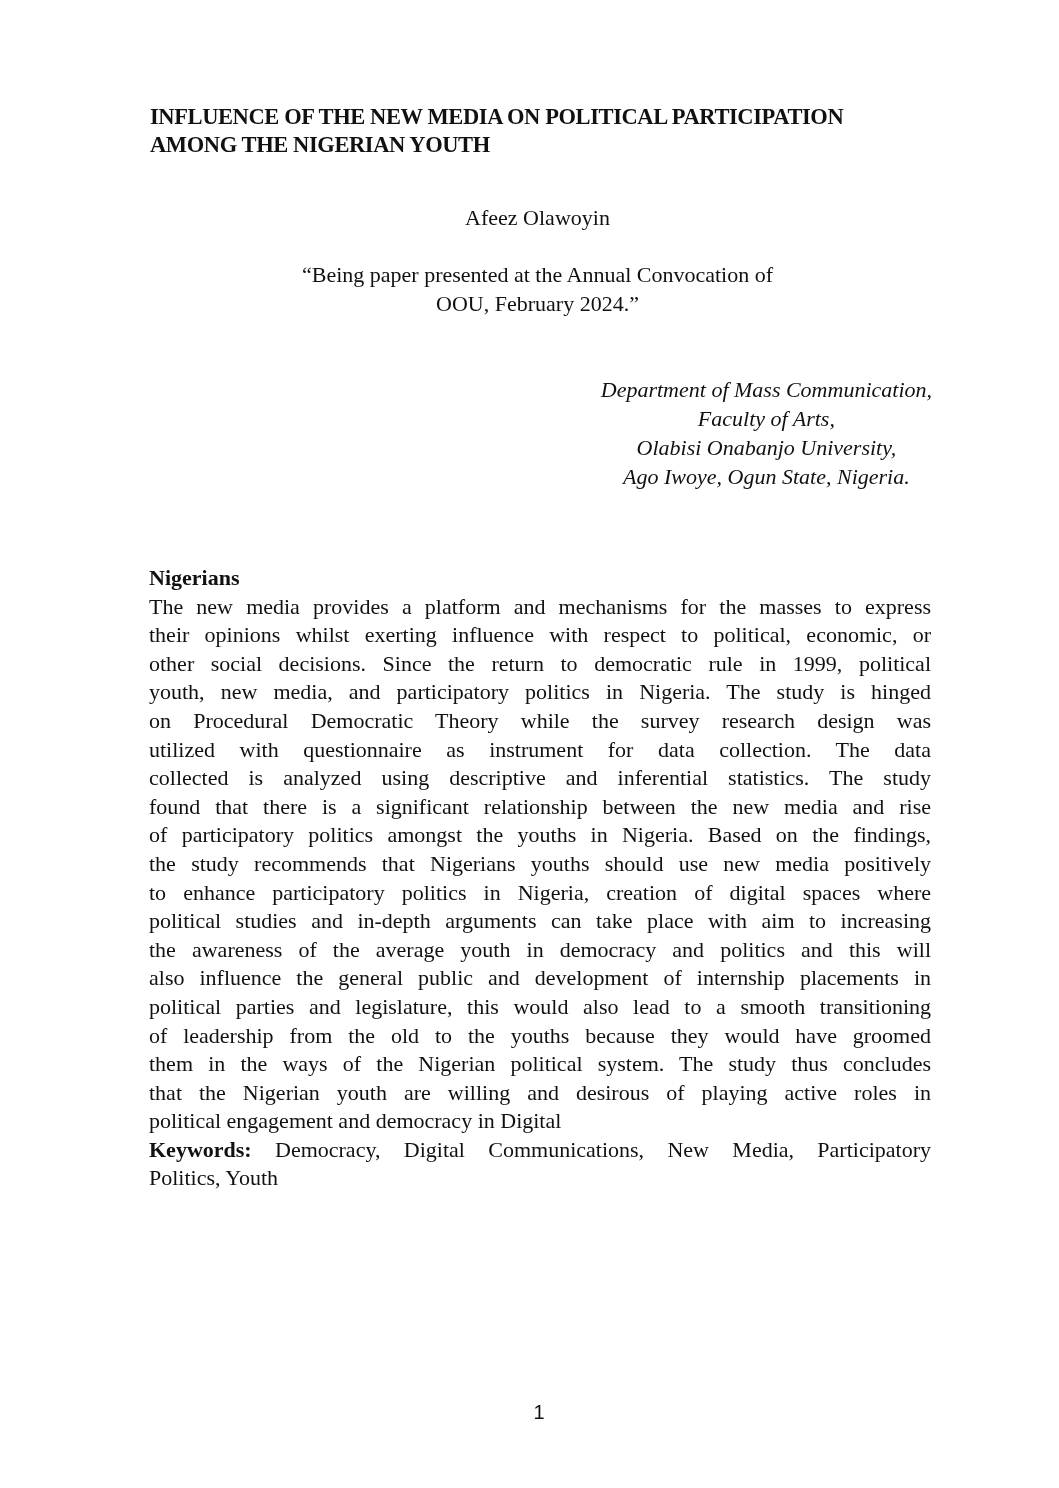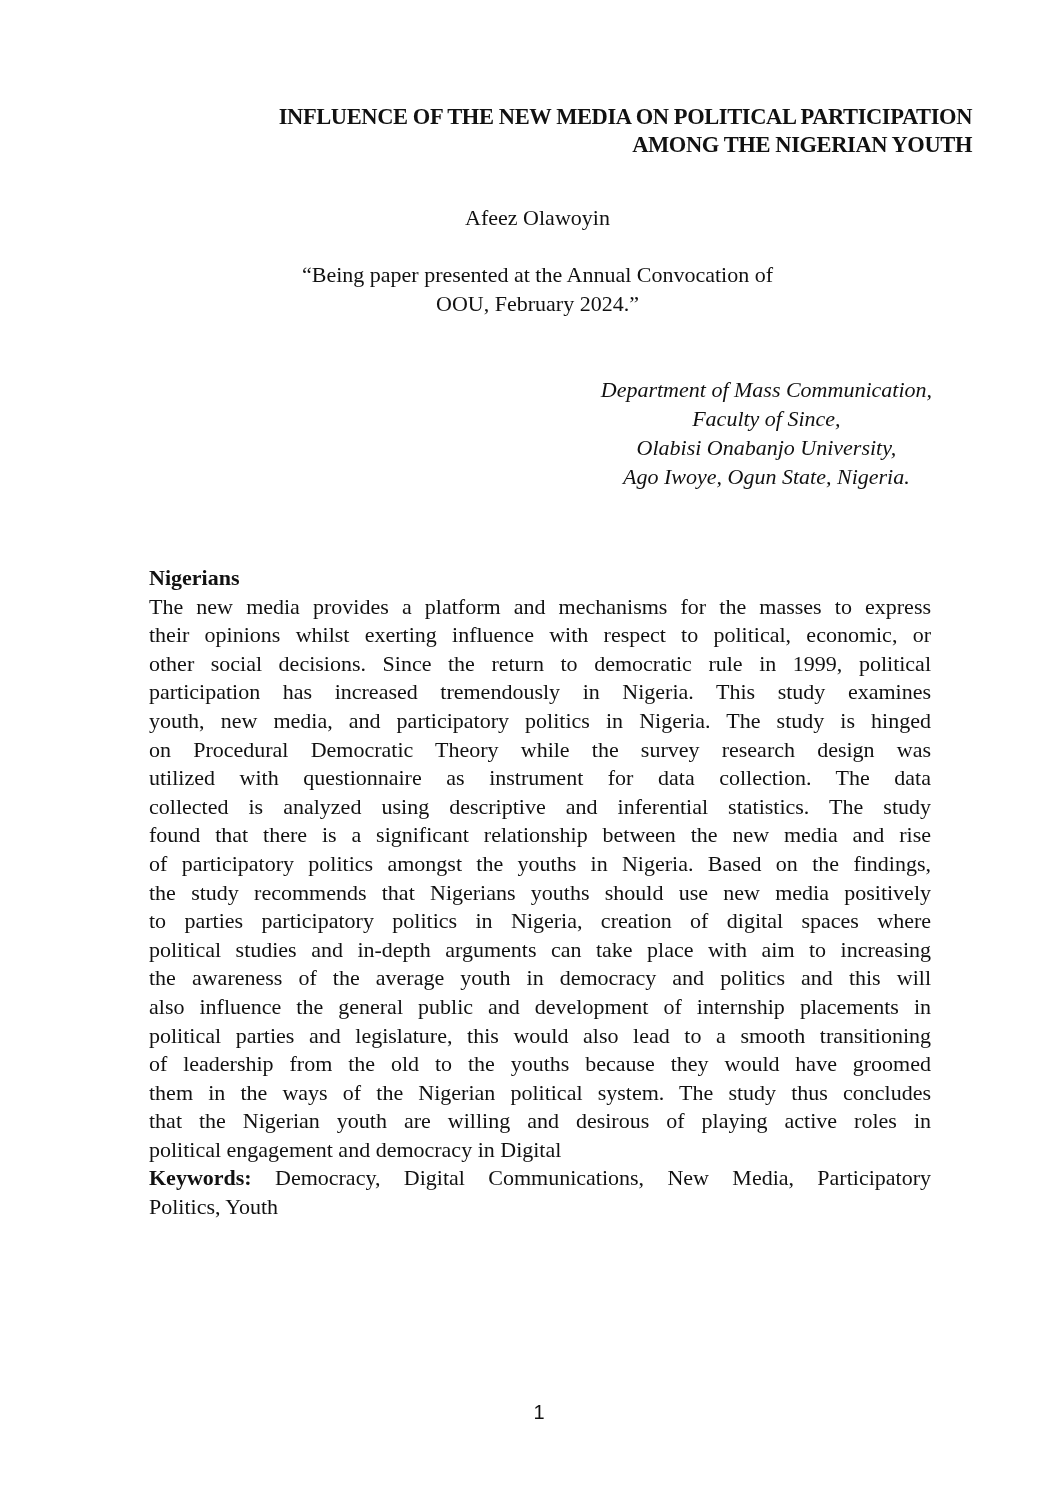--- a/index.html
+++ b/index.html
@@ -1,17 +1,17 @@
 <!DOCTYPE html>
 <html><head>
   <meta charset="utf-8">
   <style>
     html, body { margin: 0; padding: 0; background: #ffffff; }
     body { width: 1059px; height: 1488px; position: relative; overflow: hidden; color: #111111; font-family: "Liberation Serif", serif; }
-    .title { position: absolute; left: 150px; width: 822px; top: 103px; text-align: right; font-weight: bold; font-size: 22.5px; line-height: 28px; letter-spacing: -0.4px; }
+    .title { position: absolute; left: 150px; width: 822px; top: 103px; text-align: left; font-weight: bold; font-size: 22.5px; line-height: 28px; letter-spacing: -0.4px; }
     .title div { white-space: nowrap; }
     .author { position: absolute; left: 0; width: 1075px; top: 204px; text-align: center; font-size: 22px; line-height: 28px; }
     .note { position: absolute; left: 0; width: 1075px; top: 260px; text-align: center; font-size: 22px; line-height: 29px; }
     .affil { position: absolute; right: 127px; top: 375px; text-align: center; font-style: italic; font-size: 22px; line-height: 29px; }
     .abstract { position: absolute; left: 149px; width: 782px; top: 564px; font-size: 22px; line-height: 28.6px; }
     .abstract-heading { font-weight: bold; }
     .line { display: block; text-align: justify; text-align-last: justify; white-space: nowrap; height: 28.6px; }
     .line.last { text-align-last: left; }
     .kw-label { font-weight: bold; }
     .page-number { position: absolute; left: 0; width: 1078px; top: 1401px; text-align: center; font-family: "Liberation Sans", sans-serif; font-size: 20px; }
@@ -26,40 +26,39 @@
 
 <div class="author">Afeez Olawoyin</div>
 
 <div class="note">
   <div>“Being paper presented at the Annual Convocation of</div>
   <div>OOU, February 2024.”</div>
 </div>
 
 <div class="affil">
   <div>Department of Mass Communication,</div>
-  <div>Faculty of Since,</div>
+  <div>Faculty of Arts,</div>
   <div>Olabisi Onabanjo University,</div>
   <div>Ago Iwoye, Ogun State, Nigeria.</div>
 </div>
 
 <div class="abstract">
   <div class="abstract-heading">Nigerians</div>
   <div>
     <span class="line">The new media provides a platform and mechanisms for the masses to express</span>
     <span class="line">their opinions whilst exerting influence with respect to political, economic, or</span>
     <span class="line">other social decisions. Since the return to democratic rule in 1999, political</span>
-    <span class="line">participation has increased tremendously in Nigeria. This study examines</span>
     <span class="line">youth, new media, and participatory politics in Nigeria. The study is hinged</span>
     <span class="line">on Procedural Democratic Theory while the survey research design was</span>
     <span class="line">utilized with questionnaire as instrument for data collection. The data</span>
     <span class="line">collected is analyzed using descriptive and inferential statistics. The study</span>
     <span class="line">found that there is a significant relationship between the new media and rise</span>
     <span class="line">of participatory politics amongst the youths in Nigeria. Based on the findings,</span>
     <span class="line">the study recommends that Nigerians youths should use new media positively</span>
-    <span class="line">to parties participatory politics in Nigeria, creation of digital spaces where</span>
+    <span class="line">to enhance participatory politics in Nigeria, creation of digital spaces where</span>
     <span class="line">political studies and in-depth arguments can take place with aim to increasing</span>
     <span class="line">the awareness of the average youth in democracy and politics and this will</span>
     <span class="line">also influence the general public and development of internship placements in</span>
     <span class="line">political parties and legislature, this would also lead to a smooth transitioning</span>
     <span class="line">of leadership from the old to the youths because they would have groomed</span>
     <span class="line">them in the ways of the Nigerian political system. The study thus concludes</span>
     <span class="line">that the Nigerian youth are willing and desirous of playing active roles in</span>
     <span class="line last">political engagement and democracy in Digital</span>
   </div>
   <div>

